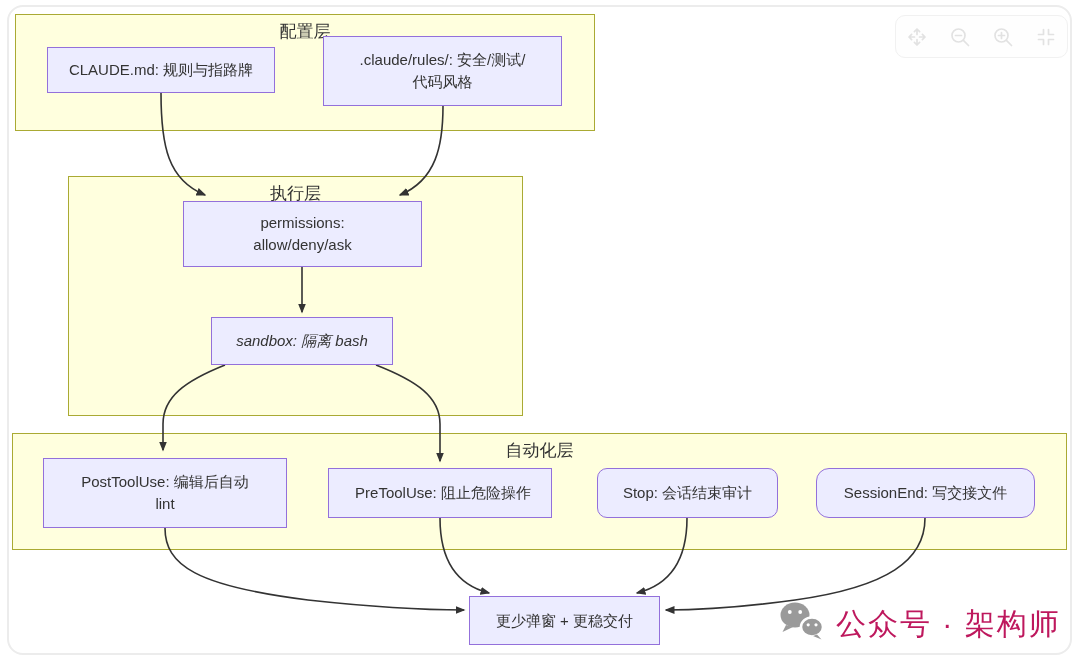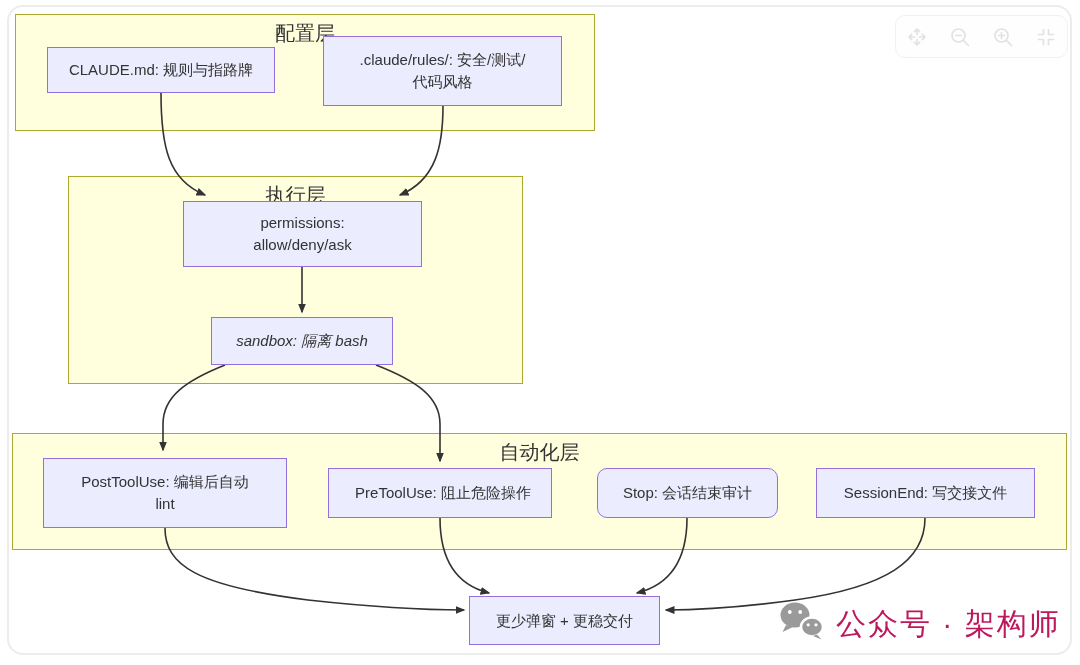--- a/index.html
+++ b/index.html
@@ -22,45 +22,45 @@
   }
   .layer {
     position: absolute;
     background: #ffffde;
     border: 1px solid #aaaa33;
     z-index: 1;
   }
   .layer-label {
     position: absolute; top: 5px; left: 0; right: 0;
     text-align: center;
-    font-size: 20px; color: #333333;
+    font-size: 17px; color: #333333;
   }
   #layer-config { left: 15px;  top: 14px;  width: 580px;  height: 117px; }
-  #layer-exec   { left: 68px;  top: 176px; width: 455px;  height: 208px; }
+  #layer-exec   { left: 68px;  top: 176px; width: 455px;  height: 240px; }
   #layer-auto   { left: 12px;  top: 433px; width: 1055px; height: 117px; }
 
   .node {
     position: absolute;
     background: #ececff;
     border: 1px solid #9370db;
     z-index: 3;
     display: flex; flex-direction: column;
     align-items: center; justify-content: center;
     font-size: 15px; line-height: 22px;
     text-align: center; color: #333333;
     padding: 2px 6px;
   }
   #node-claude-md   { left: 47px;  top: 47px;  width: 228px; height: 46px; }
   #node-rules       { left: 323px; top: 36px;  width: 239px; height: 70px; }
   #node-permissions { left: 183px; top: 201px; width: 239px; height: 66px; }
   #node-sandbox     { left: 211px; top: 317px; width: 182px; height: 48px; font-style: italic; }
   #node-post        { left: 43px;  top: 458px; width: 244px; height: 70px; }
   #node-pre         { left: 328px; top: 468px; width: 224px; height: 50px; padding-left: 12px; }
   #node-stop        { left: 597px; top: 468px; width: 181px; height: 50px; border-radius: 10px; }
-  #node-session     { left: 816px; top: 468px; width: 219px; height: 50px; }
+  #node-session     { left: 816px; top: 468px; width: 219px; height: 50px; border-radius: 13px; }
   #node-result      { left: 469px; top: 596px; width: 191px; height: 49px; }
 
   #edge-layer {
     position: absolute; left: 0; top: 0;
     width: 1080px; height: 665px;
     z-index: 2;
     pointer-events: none;
   }
   #edge-layer path.edge {
     fill: none;

